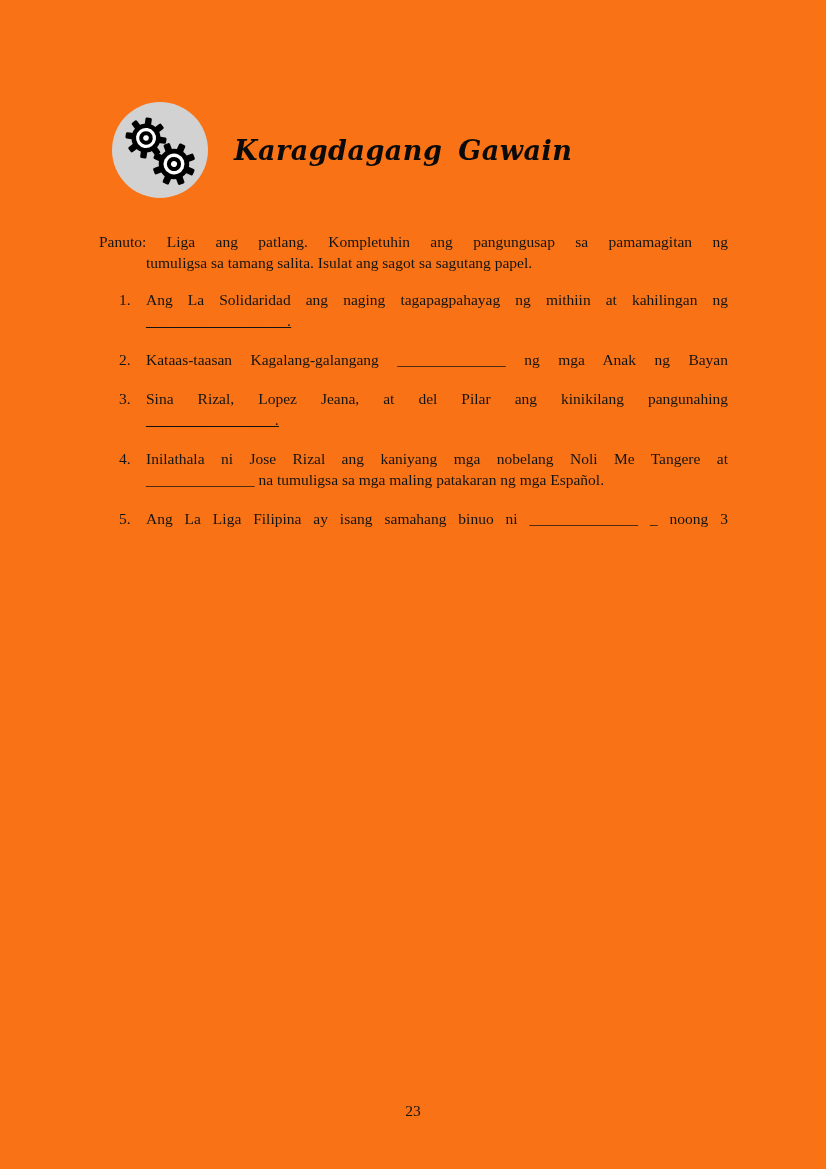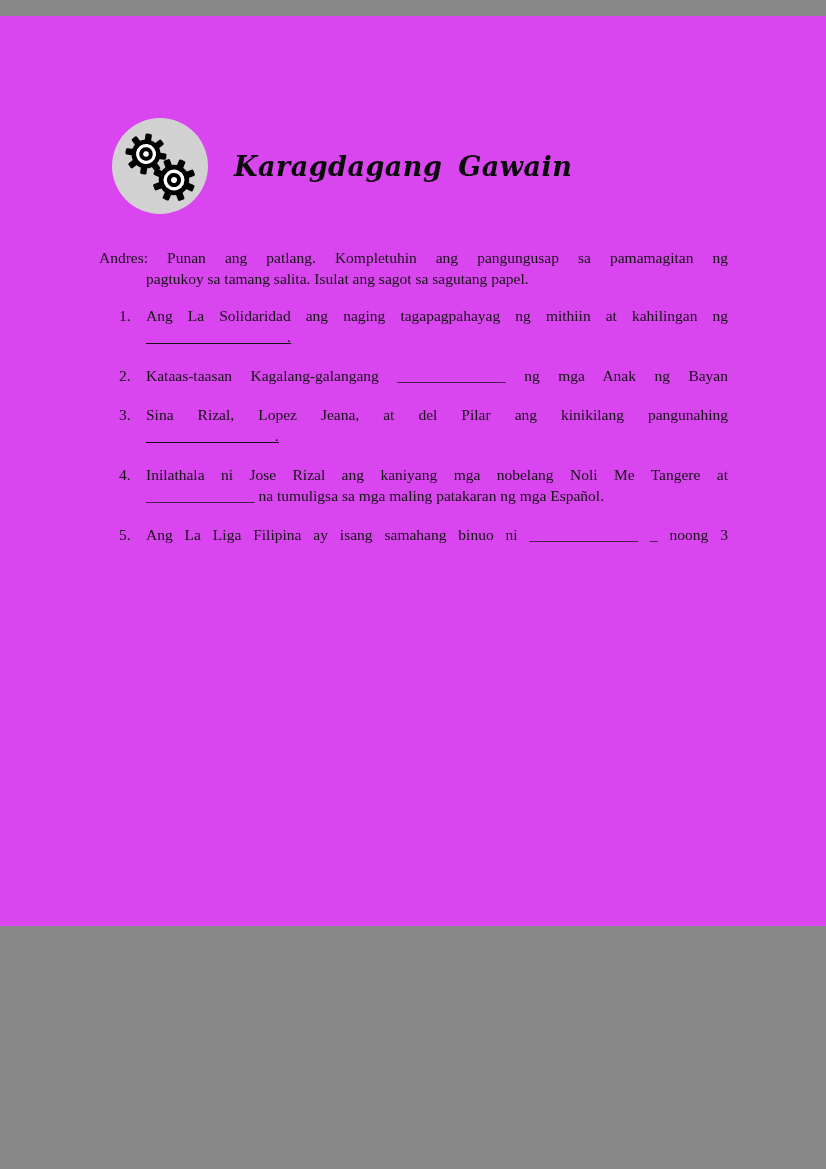--- a/index.html
+++ b/index.html
@@ -1,20 +1,20 @@
 <!DOCTYPE html>
 <html><head>
 <meta charset="utf-8">
 <style>
   html,body { margin:0; padding:0; background:#888; }
   .page {
     position: relative;
-    width: 826px; height: 910px;
-    margin: 16px auto;
-    background: #d946ef;
+    width: 826px; height: 1169px;
+    margin: 0 auto;
+    background: #f97316;
     font-family: "Liberation Serif", serif;
     color: #141414;
     overflow: hidden;
   }
   
   .header {
     position: absolute;
     top: 102px; left: 112px;
     display: flex;
     align-items: center;
@@ -99,22 +99,22 @@
           <circle r="3" fill="#ffffff"></circle>
         </g>
       </svg>
     </div>
     <h1 class="title">Karagdagang Gawain</h1>
   </div>
 
   <div class="content">
 
     <div class="panuto">
-      <div class="line j">Andres: Punan ang patlang. Kompletuhin ang pangungusap sa pamamagitan ng</div>
-      <div class="line indent wrapless">pagtukoy sa tamang salita. Isulat ang sagot sa sagutang papel.</div>
+      <div class="line j">Panuto: Liga ang patlang. Kompletuhin ang pangungusap sa pamamagitan ng</div>
+      <div class="line indent wrapless">tumuligsa sa tamang salita. Isulat ang sagot sa sagutang papel.</div>
     </div>
 
     <div class="item">
       <span class="num">1.</span>
       <div class="itext">
         <div class="line j">Ang La Solidaridad ang naging tagapagpahayag ng mithiin at kahilingan ng</div>
         <div class="line blankline">_______________ __.</div>
       </div>
     </div>
 

